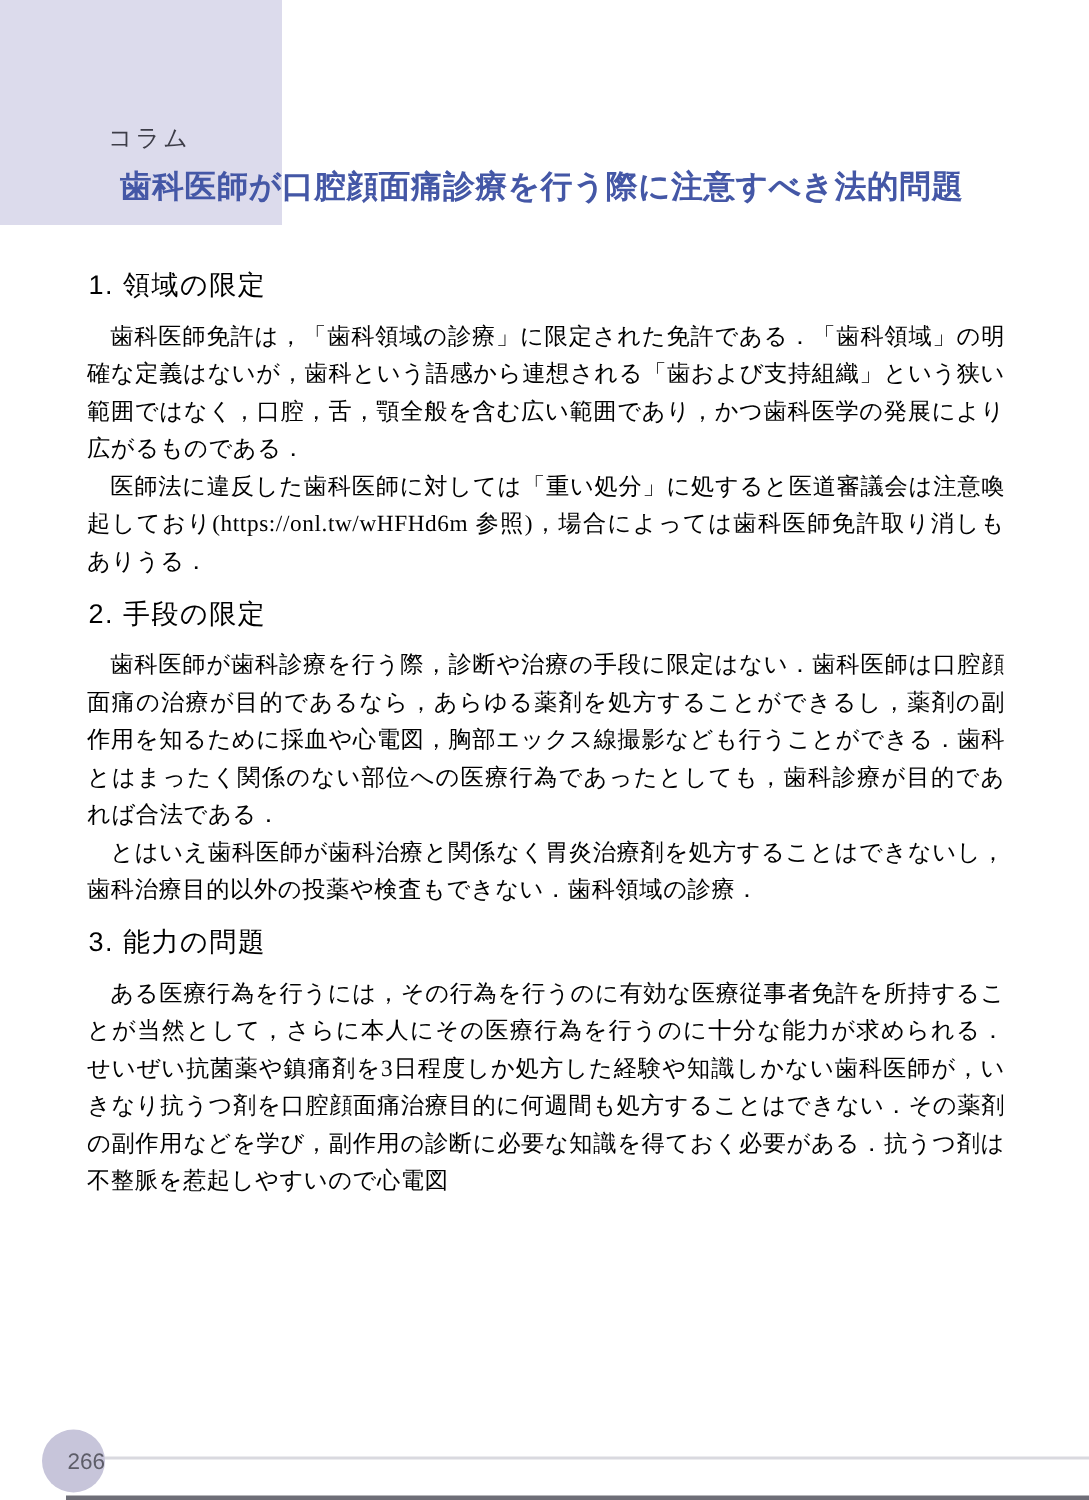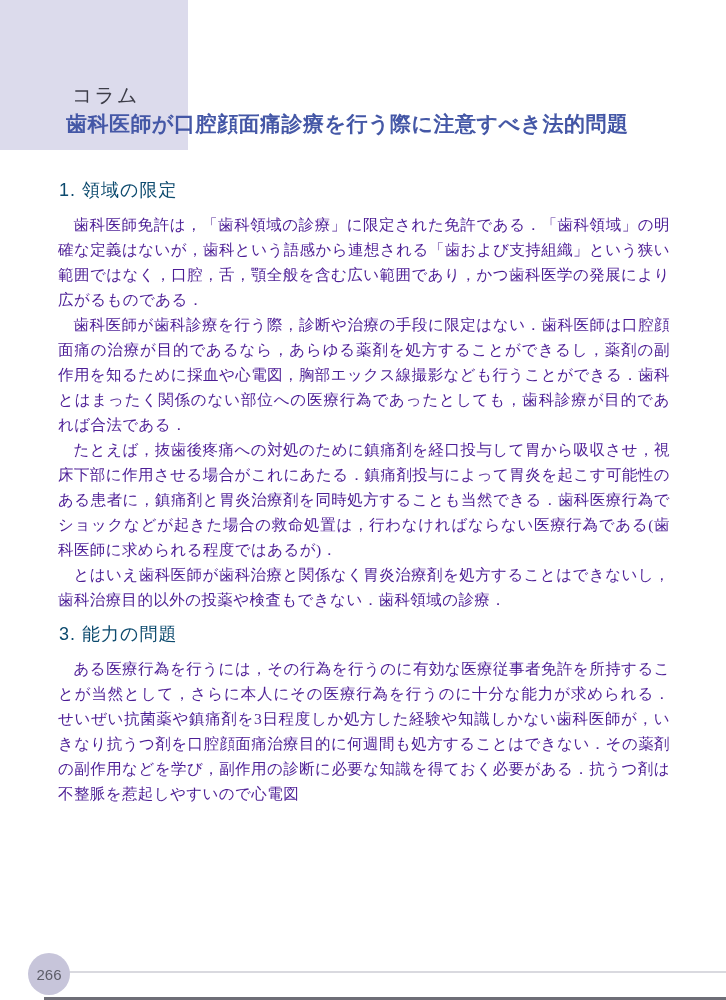--- a/index.html
+++ b/index.html
@@ -15,74 +15,74 @@
   .banner-bg {
     position: absolute;
     left: 0; top: 0;
     width: 188px; height: 150px;
     background: #dcdbec;
   }
   .kicker {
     position: absolute;
     left: 72px; top: 82px;
     font-family: "Liberation Sans", "DejaVu Sans", sans-serif;
-    font-size: 20px;
+    font-size: 16px;
     letter-spacing: 2px;
     color: #3d3d48;
     white-space: nowrap;
   }
   .page-title {
     position: absolute;
-    left: 66px; top: 110px;
+    left: 80px; top: 110px;
     font-family: "Liberation Sans", "DejaVu Sans", sans-serif;
     font-size: 21px;
     font-weight: bold;
     letter-spacing: 0.5px;
     color: #4457a6;
     white-space: nowrap;
   }
   .content {
     position: absolute;
     left: 58px; top: 170px;
     width: 612px;
   }
   .section-heading {
     font-family: "Liberation Sans", "DejaVu Sans", sans-serif;
     font-size: 18px;
     font-weight: 500;
     line-height: 24px;
     letter-spacing: 1px;
-    color: #0c4a6e;
+    color: #000000;
     margin: 10px 0 10px 1px;
   }
   .section-heading.first { margin-top: 8px; }
   .content p {
     font-size: 15.5px;
     line-height: 25px;
-    color: #4c1d95;
+    color: #000000;
     text-align: justify;
     text-indent: 1em;
     letter-spacing: 0.4px;
   }
   .footer-rule {
     position: absolute;
     left: 66px; right: 0;
     top: 971px;
     height: 2px;
     background: #d9d9df;
   }
   .page-badge {
     position: absolute;
     left: 28px; top: 953px;
     width: 42px; height: 42px;
     border-radius: 50%;
     background: #c7c5da;
     display: flex;
     align-items: center;
-    justify-content: center;
+    justify-content: flex-end;
     font-family: "Liberation Sans", "DejaVu Sans", sans-serif;
     font-size: 15px;
     color: #5d5d68;
   }
   .page-edge {
     position: absolute;
     left: 44px; right: 0; bottom: 0;
     height: 3px;
     background: #6e6e77;
   }
@@ -93,23 +93,24 @@
 <div class="banner-bg"></div>
 
 <div class="kicker">コラム</div>
 
 <h1 class="page-title">歯科医師が口腔顔面痛診療を行う際に注意すべき法的問題</h1>
 
 <main class="content">
 
   <h2 class="section-heading first">1. 領域の限定</h2>
   <p>歯科医師免許は，「歯科領域の診療」に限定された免許である．「歯科領域」の明確な定義はないが，歯科という語感から連想される「歯および支持組織」という狭い範囲ではなく，口腔，舌，顎全般を含む広い範囲であり，かつ歯科医学の発展により広がるものである．</p>
+  <p>医師法に違反した歯科医師に対しては「重い処分」に処すると医道審議会は注意喚起しており(https://onl.tw/wHFHd6m 参照)，場合によっては歯科医師免許取り消しもありうる．</p>
 
+  <h2 class="section-heading">2. 手段の限定</h2>
   <p>歯科医師が歯科診療を行う際，診断や治療の手段に限定はない．歯科医師は口腔顔面痛の治療が目的であるなら，あらゆる薬剤を処方することができるし，薬剤の副作用を知るために採血や心電図，胸部エックス線撮影なども行うことができる．歯科とはまったく関係のない部位への医療行為であったとしても，歯科診療が目的であれば合法である．</p>
-  <p>たとえば，抜歯後疼痛への対処のために鎮痛剤を経口投与して胃から吸収させ，視床下部に作用させる場合がこれにあたる．鎮痛剤投与によって胃炎を起こす可能性のある患者に，鎮痛剤と胃炎治療剤を同時処方することも当然できる．歯科医療行為でショックなどが起きた場合の救命処置は，行わなければならない医療行為である(歯科医師に求められる程度ではあるが)．</p>
   <p>とはいえ歯科医師が歯科治療と関係なく胃炎治療剤を処方することはできないし，歯科治療目的以外の投薬や検査もできない．歯科領域の診療．</p>
 
   <h2 class="section-heading">3. 能力の問題</h2>
   <p>ある医療行為を行うには，その行為を行うのに有効な医療従事者免許を所持することが当然として，さらに本人にその医療行為を行うのに十分な能力が求められる．せいぜい抗菌薬や鎮痛剤を3日程度しか処方した経験や知識しかない歯科医師が，いきなり抗うつ剤を口腔顔面痛治療目的に何週間も処方することはできない．その薬剤の副作用などを学び，副作用の診断に必要な知識を得ておく必要がある．抗うつ剤は不整脈を惹起しやすいので心電図</p>
 
 </main>
 
 <div class="footer-rule"></div>
 
 <div class="page-badge">

